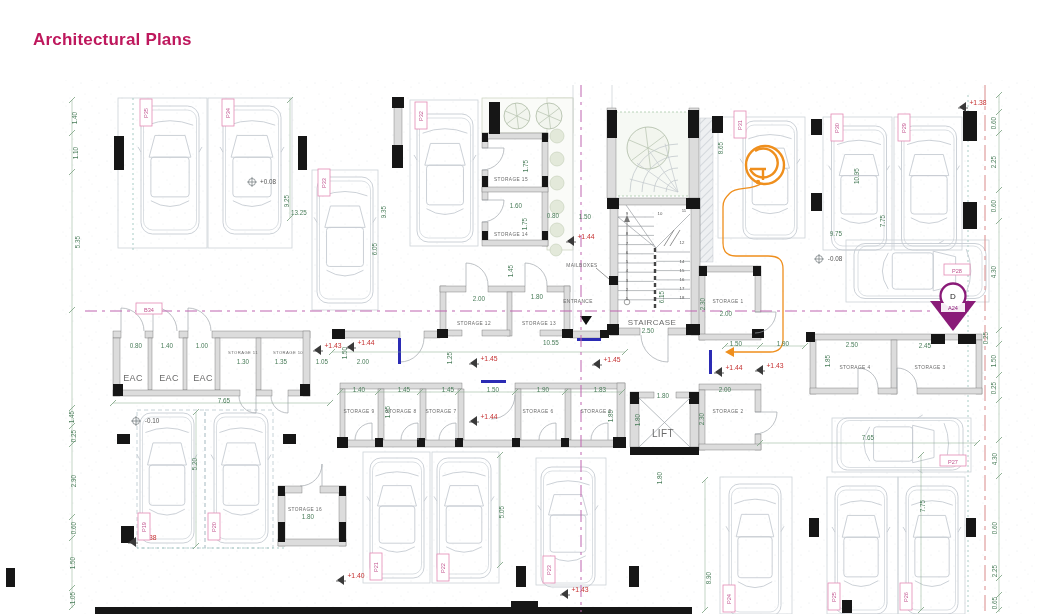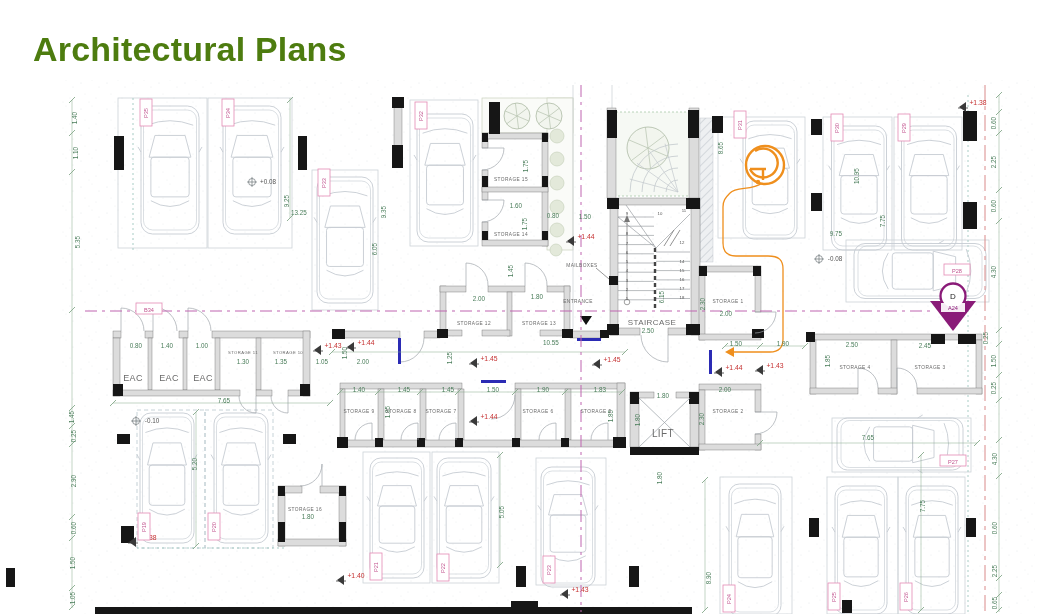--- a/index.html
+++ b/index.html
@@ -1,17 +1,17 @@
 <!DOCTYPE html>
 <html><head>
 <meta charset="utf-8">
 <style>
   html,body{margin:0;padding:0;background:#ffffff;width:1041px;height:614px;overflow:hidden;}
   #stage{position:relative;width:1041px;height:614px;background:#ffffff;font-family:"Liberation Sans",sans-serif;}
-  #page-title{position:absolute;left:33px;top:30px;margin:0;font-size:34px;font-weight:600;letter-spacing:.2px;color:#4d7c0f;font-family:"Liberation Sans",sans-serif;}
+  #page-title{position:absolute;left:33px;top:30px;margin:0;font-size:17px;font-weight:600;letter-spacing:.2px;color:#be185d;font-family:"Liberation Sans",sans-serif;}
   #plan{position:absolute;left:0;top:0;}
   svg text{font-family:"Liberation Sans",sans-serif;}
 </style>
 </head>
 <body>
 
 <div id="stage">
   <h1 id="page-title">Architectural Plans</h1>
   <svg id="plan" width="1041" height="614" viewBox="0 0 1041 614" xmlns="http://www.w3.org/2000/svg">
     <defs>

